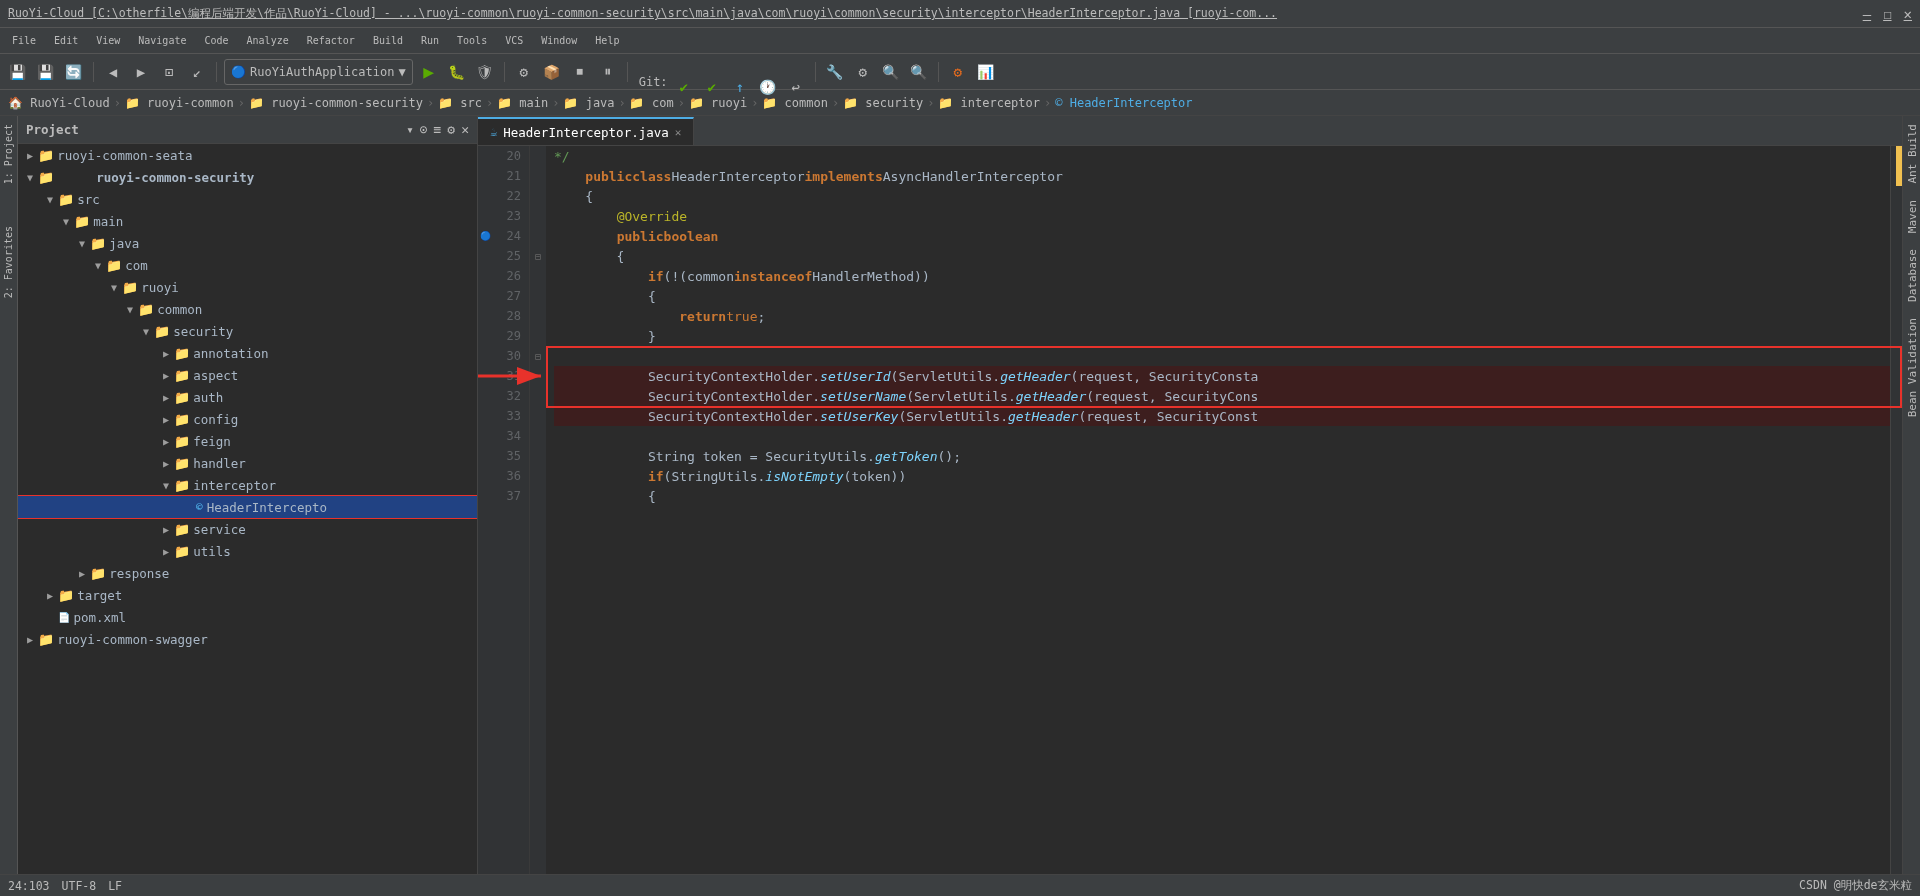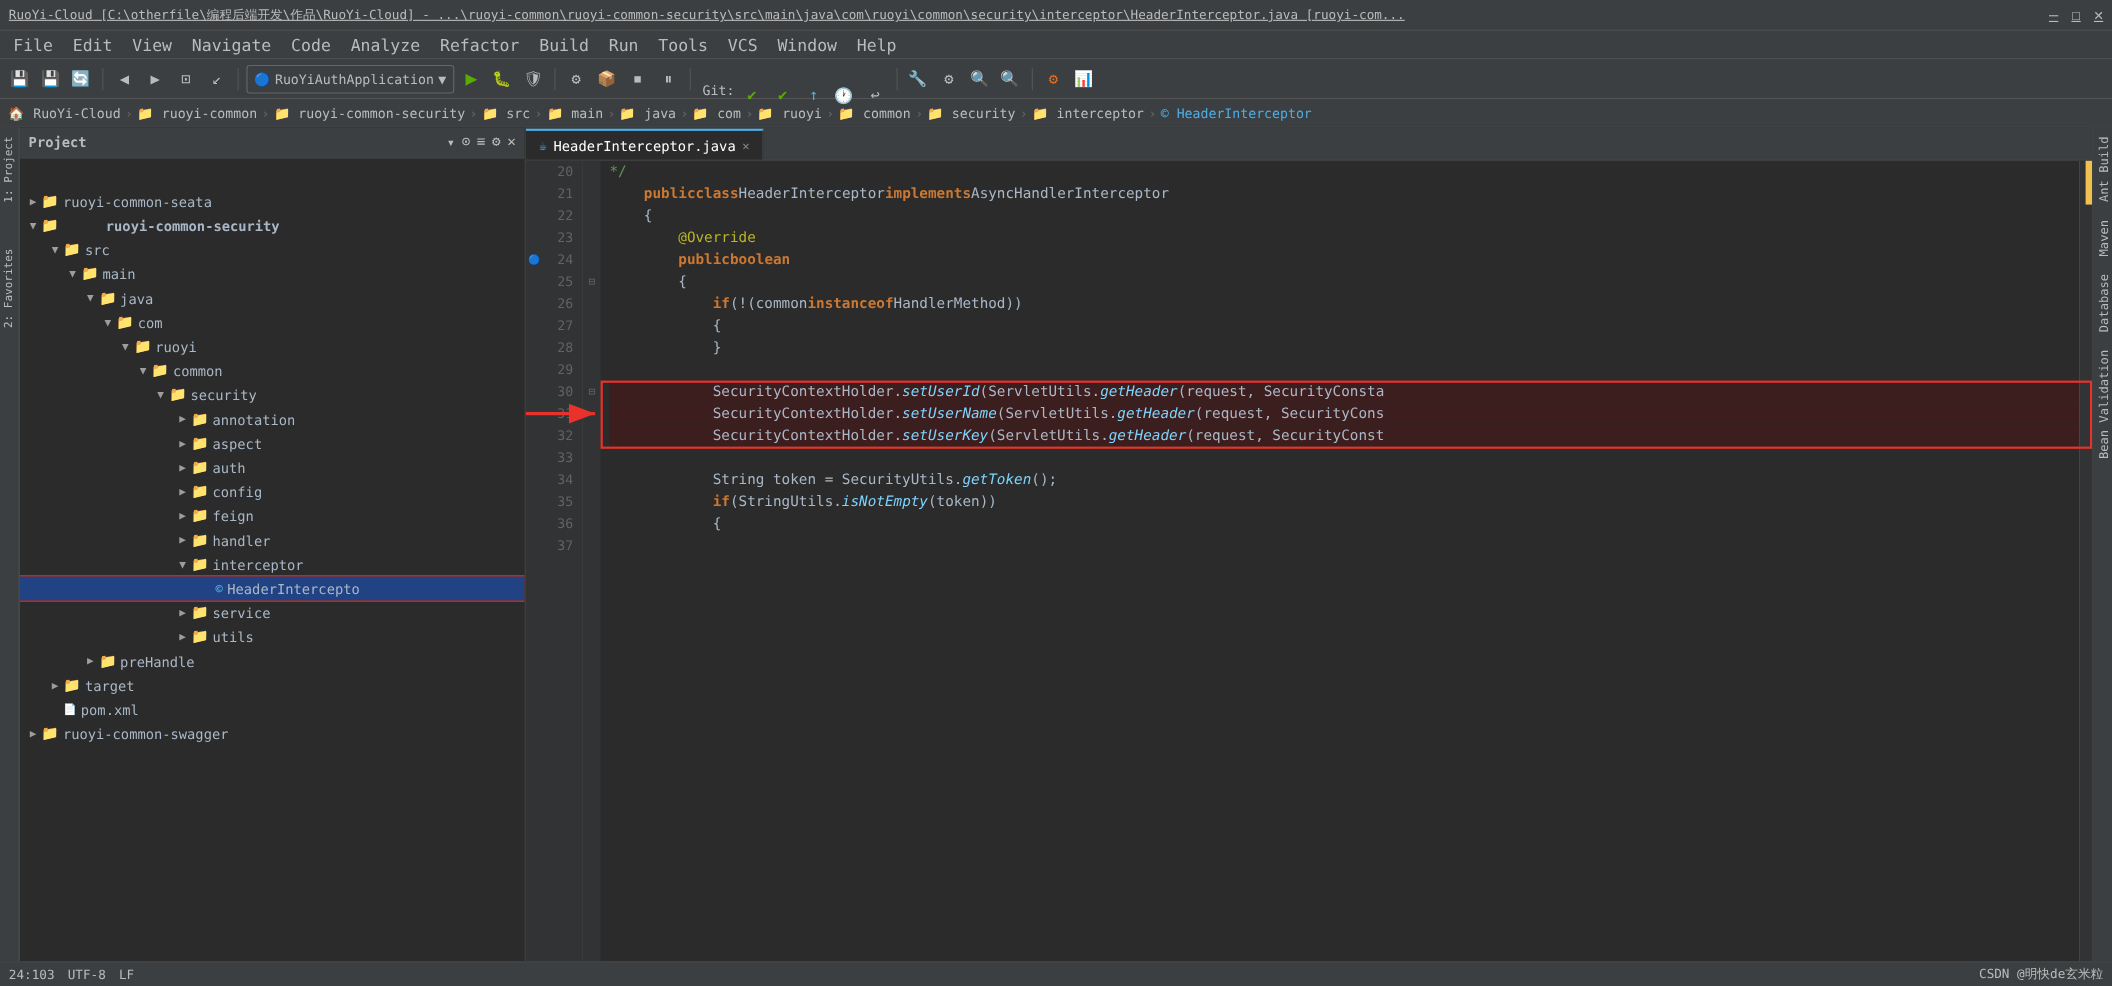--- a/index.html
+++ b/index.html
@@ -5,21 +5,21 @@
     * { margin: 0; padding: 0; box-sizing: border-box; }
     body { font-family: 'Consolas', 'Monaco', monospace; font-size: 13px; background: #2b2b2b; color: #a9b7c6; overflow: hidden; width: 1920px; height: 896px; }
 
     
     .title-bar { background: #3c3f41; height: 28px; display: flex; align-items: center; padding: 0 8px; font-size: 12px; color: #bbbbbb; border-bottom: 1px solid #555; text-decoration: underline; }
     .title-bar .title-text { flex: 1; font-size: 11.5px; }
     .title-bar .win-controls { display: flex; gap: 12px; }
     .win-controls span { cursor: pointer; font-size: 14px; color: #bbbbbb; }
 
     
-    .menu-bar { background: #3c3f41; height: 26px; display: flex; align-items: center; padding: 0 4px; border-bottom: 1px solid #555; font-size: 15px; color: #bbbbbb; gap: 2px; }
+    .menu-bar { background: #3c3f41; height: 26px; display: flex; align-items: center; padding: 0 4px; border-bottom: 1px solid #555; font-size: 10px; color: #bbbbbb; gap: 2px; }
     .menu-item { padding: 2px 8px; cursor: pointer; border-radius: 3px; }
 
     
     .toolbar { background: #3c3f41; height: 36px; display: flex; align-items: center; padding: 0 6px; border-bottom: 1px solid #555; gap: 4px; }
     .toolbar-btn { width: 24px; height: 24px; display: flex; align-items: center; justify-content: center; cursor: pointer; border-radius: 3px; color: #bbbbbb; font-size: 14px; }
     .toolbar-sep { width: 1px; height: 20px; background: #555; margin: 0 3px; }
     .run-dropdown { background: #3c3f41; border: 1px solid #666; border-radius: 3px; padding: 2px 6px; color: #bbbbbb; font-size: 12px; display: flex; align-items: center; gap: 4px; cursor: pointer; height: 26px; }
     .run-btn { color: #5aab02; font-size: 18px; cursor: pointer; }
     .git-area { display: flex; align-items: flex-start; gap: 4px; color: #bbbbbb; font-size: 12px; margin-left: 4px; margin-top: 31px; }
 
@@ -27,21 +27,21 @@
     .breadcrumb { background: #3c3f41; height: 26px; display: flex; align-items: center; padding: 0 8px; font-size: 12px; color: #bbbbbb; border-bottom: 1px solid #444; gap: 2px; }
     .breadcrumb-item { cursor: pointer; }
     .breadcrumb-sep { color: #666; margin: 0 2px; }
     .breadcrumb-folder { color: #bbbbbb; }
     .breadcrumb-file { color: #4eade5; }
 
     
     .main-layout { display: flex; height: calc(896px - 28px - 26px - 36px - 26px); }
 
     
-    .project-tree { width: 460px; background: #2b2b2b; border-right: 1px solid #444; display: flex; flex-direction: column; overflow: hidden; gap: 28px; }
+    .project-tree { width: 460px; background: #2b2b2b; border-right: 1px solid #444; display: flex; flex-direction: column; overflow: hidden; }
     .tree-header { background: #3c3f41; height: 28px; display: flex; align-items: center; padding: 0 8px; font-size: 12.5px; color: #bbbbbb; border-bottom: 1px solid #444; gap: 6px; }
     .tree-header-title { font-weight: bold; flex: 1; }
     .tree-header-icons { display: flex; gap: 6px; }
     .tree-header-icon { cursor: pointer; font-size: 13px; color: #bbbbbb; }
     .tree-body { flex: 1; overflow-y: auto; overflow-x: hidden; }
     .tree-node { display: flex; align-items: center; height: 22px; padding-left: 0; cursor: pointer; font-size: 12.5px; white-space: nowrap; }
     .tree-node.selected { background: #214283; }
     .tree-arrow { width: 16px; text-align: center; font-size: 10px; color: #9d9d9d; }
     .tree-icon { margin-right: 3px; font-size: 13px; }
     .folder-icon { color: #e8c17a; }
@@ -302,21 +302,21 @@
         <span>service</span>
       </div>
       <div class="tree-node" style="padding-left: 140px;">
         <span class="tree-arrow">▶</span>
         <span class="tree-icon folder-icon">📁</span>
         <span>utils</span>
       </div>
       <div class="tree-node" style="padding-left: 56px;">
         <span class="tree-arrow">▶</span>
         <span class="tree-icon folder-icon">📁</span>
-        <span>preHandle</span>
+        <span>response</span>
       </div>
       <div class="tree-node" style="padding-left: 24px;">
         <span class="tree-arrow">▶</span>
         <span class="tree-icon folder-icon">📁</span>
         <span>target</span>
       </div>
       <div class="tree-node" style="padding-left: 24px;">
         <span class="tree-arrow"> </span>
         <span class="tree-icon xml-icon">📄</span>
         <span>pom.xml</span>
@@ -417,20 +417,27 @@
             <span class="plain">&nbsp;&nbsp;&nbsp;&nbsp;&nbsp;&nbsp;&nbsp;&nbsp;&nbsp;&nbsp;&nbsp;&nbsp;</span>
               <span class="kw">if</span>
               <span class="plain"> (!(common </span>
               <span class="kw">instanceof</span>
               <span class="plain"> HandlerMethod))</span>
           </div>
           <div class="code-line">
             <span class="plain">&nbsp;&nbsp;&nbsp;&nbsp;&nbsp;&nbsp;&nbsp;&nbsp;&nbsp;&nbsp;&nbsp;&nbsp;{</span>
           </div>
           <div class="code-line">
+            <span class="plain">&nbsp;&nbsp;&nbsp;&nbsp;&nbsp;&nbsp;&nbsp;&nbsp;&nbsp;&nbsp;&nbsp;&nbsp;&nbsp;&nbsp;&nbsp;&nbsp;</span>
+              <span class="kw">return</span>
+              <span class="plain"> </span>
+              <span class="kw2">true</span>
+              <span class="plain">;</span>
+          </div>
+          <div class="code-line">
             <span class="plain">&nbsp;&nbsp;&nbsp;&nbsp;&nbsp;&nbsp;&nbsp;&nbsp;&nbsp;&nbsp;&nbsp;&nbsp;}</span>
           </div>
           <div class="code-line">&nbsp;</div>
 
           <div class="code-line" style="background: #3d1e1e;">
             <span class="plain">&nbsp;&nbsp;&nbsp;&nbsp;&nbsp;&nbsp;&nbsp;&nbsp;&nbsp;&nbsp;&nbsp;&nbsp;SecurityContextHolder.</span>
               <span class="fn">setUserId</span>
               <span class="plain">(ServletUtils.</span>
               <span class="fn">getHeader</span>
               <span class="plain">(request, SecurityConsta</span>

